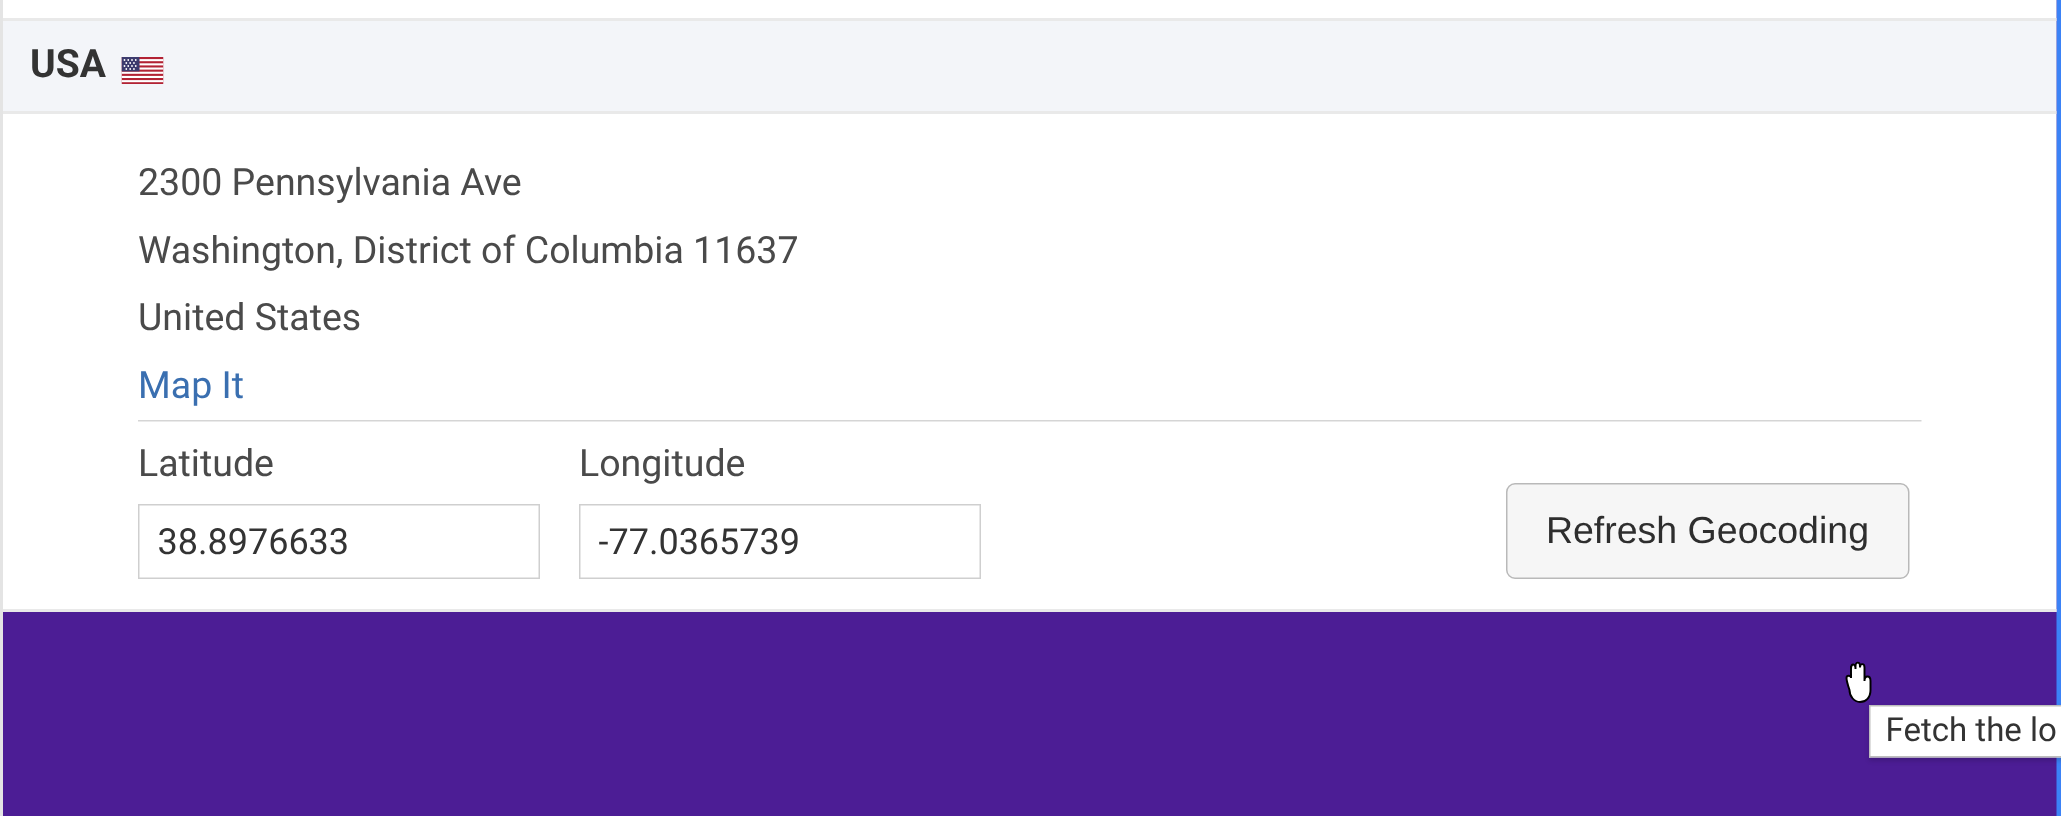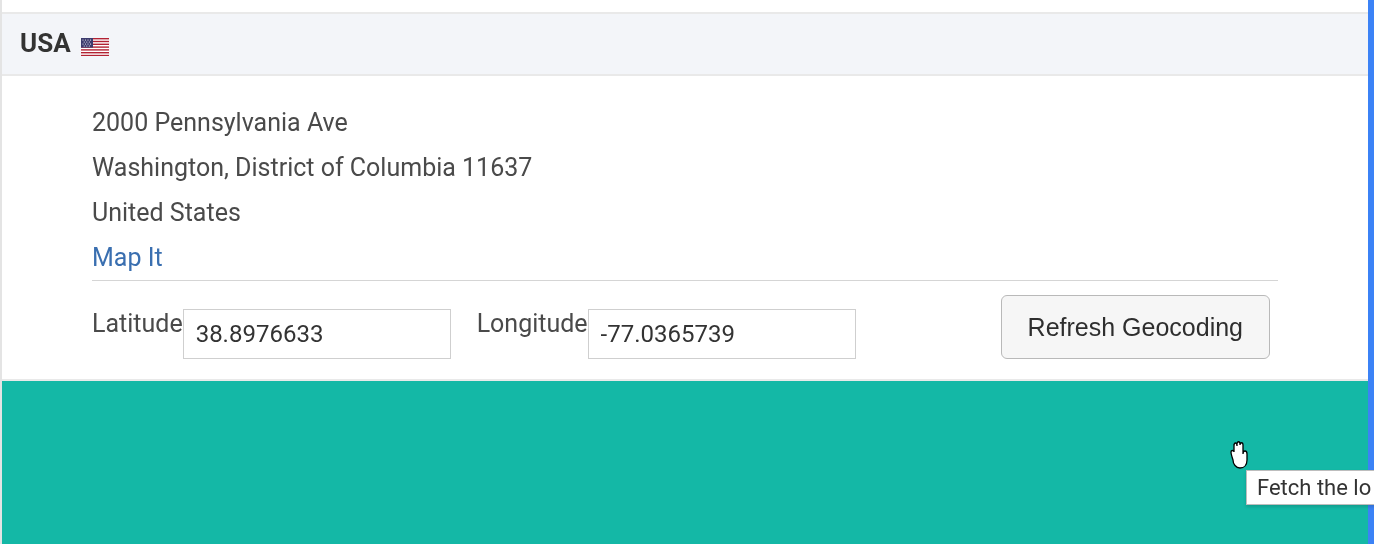--- a/index.html
+++ b/index.html
@@ -7,22 +7,22 @@
       font-family: -apple-system, BlinkMacSystemFont, "Segoe UI", Roboto, Helvetica, Arial, sans-serif;
       font-size: 24px;
       color: #3b3b3b;
       background: #f1f1f1;
       width: 1374px;
       height: 544px;
       overflow: hidden;
     }
     .outer {
       border-left: 2px solid #e4e4e4;
-      border-right: 6px solid #3b82f6;
-      background: #14b8a6;
+      border-right: 3px solid #3b82f6;
+      background: #4c1d95;
       width: 100%;
       height: 100%;
       position: relative;
     }
     .pre-border {
       height: 14px;
       border-bottom: 2px solid #e9e9e9;
       background: #ffffff;
     }
     .header {
@@ -68,21 +68,21 @@
     .hr {
       border: none;
       border-top: 1px solid #d5d5d5;
       margin: 0 0 14px 0;
     }
     .row {
       display: flex;
       align-items: flex-end;
       gap: 26px;
     }
-    .col { display: flex; flex-direction: row; }
+    .col { display: flex; flex-direction: column; }
     .lbl {
       color: #4a4a4a;
       font-size: 25px;
       margin-bottom: 12px;
     }
     input[type=text] {
       width: 268px;
       height: 50px;
       border: 1px solid #cfcfcf;
       padding: 8px 12px;
@@ -160,21 +160,21 @@
             <circle cx="9.5" cy="6" r="0.6"></circle>
           <circle cx="3.2" cy="8" r="0.6"></circle>
             <circle cx="5.8" cy="8" r="0.6"></circle>
             <circle cx="8.3" cy="8" r="0.6"></circle>
         </g>
       </svg>
     </span>
   </div>
 
   <div class="content">
-    <div class="addr-line">2000 Pennsylvania Ave</div>
+    <div class="addr-line">2300 Pennsylvania Ave</div>
     <div class="addr-line">Washington, District of Columbia 11637</div>
     <div class="addr-line">United States</div>
     <div><a class="link">Map It</a></div>
 
     <hr class="hr">
 
     <div class="row">
       <div class="col">
         <div class="lbl">Latitude</div>
         <input type="text" value="38.8976633" style="">

